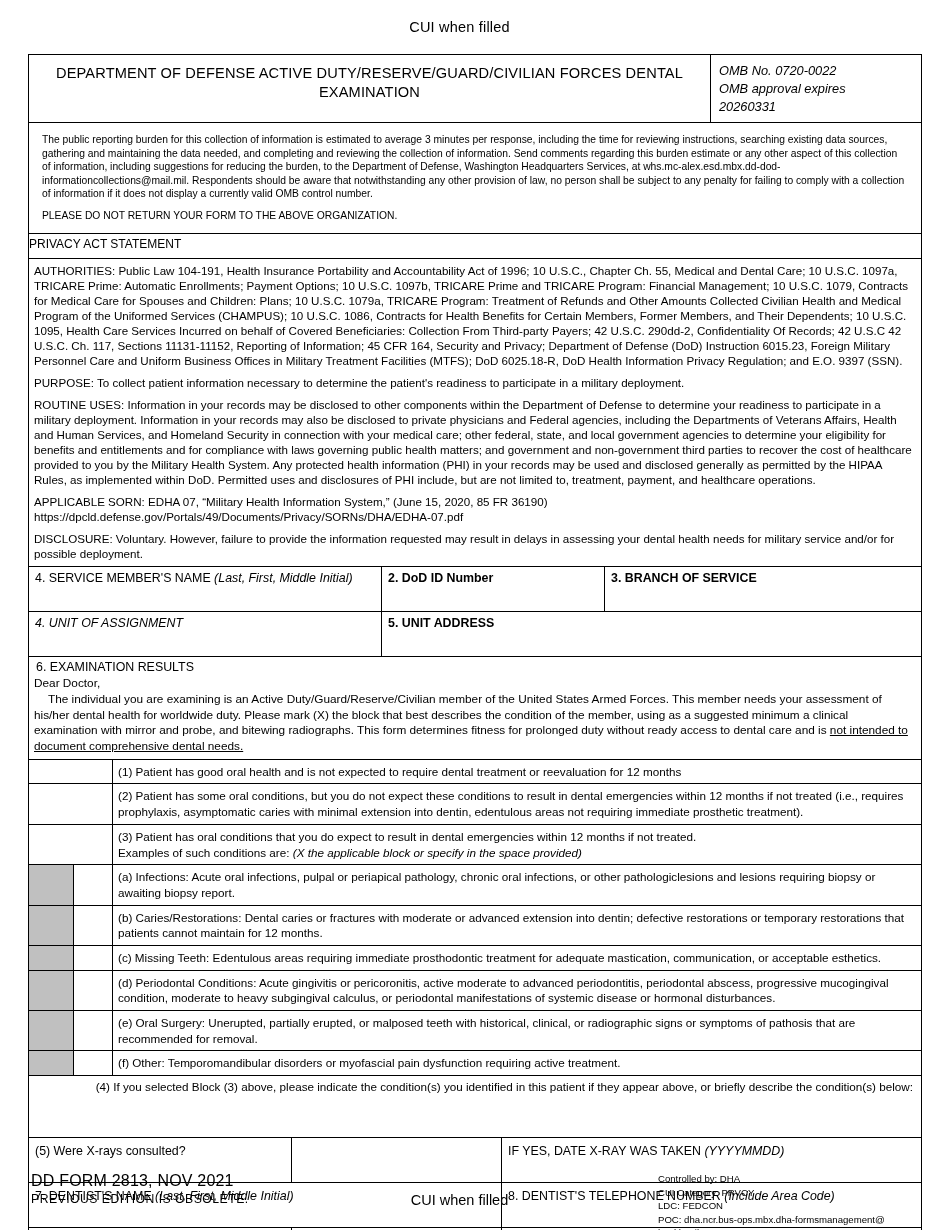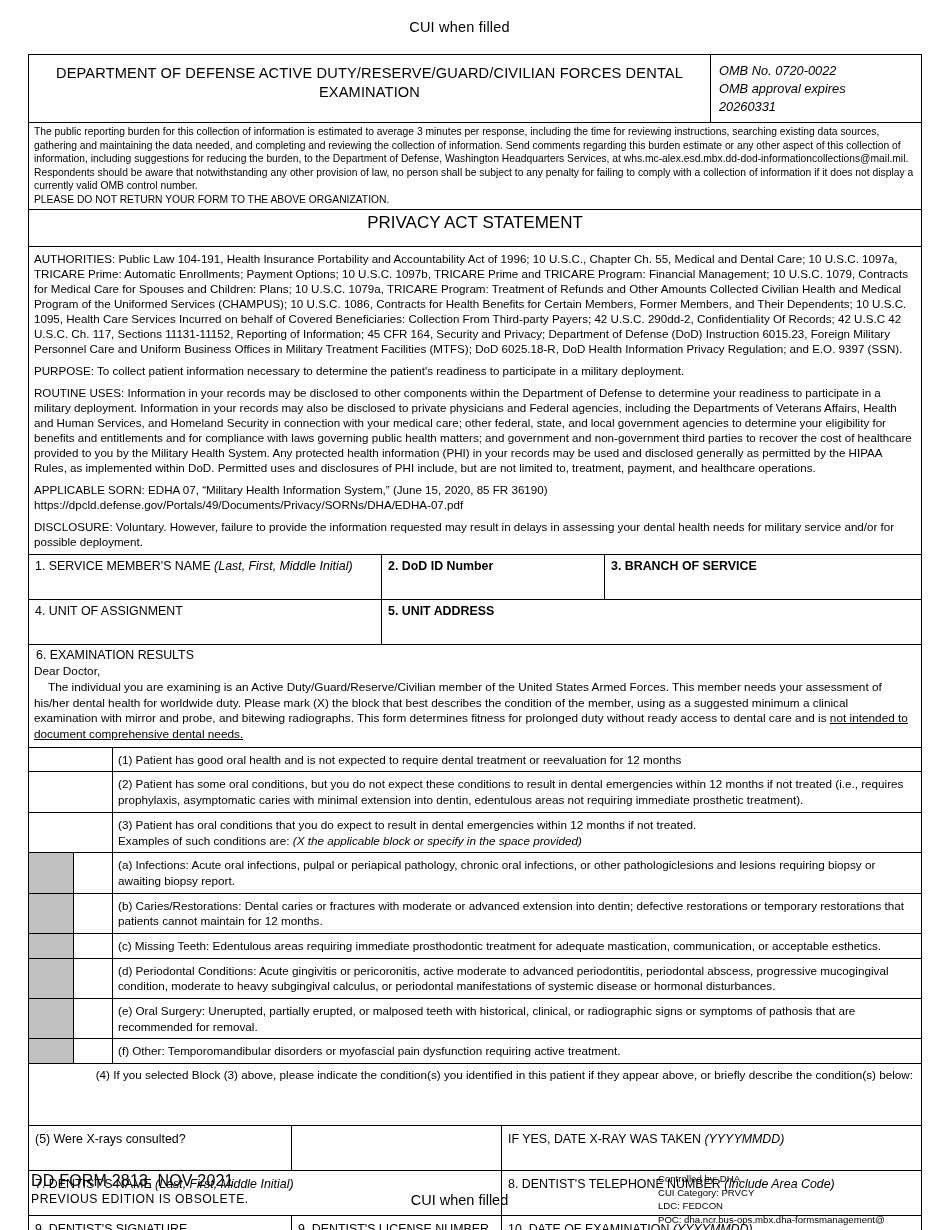--- a/index.html
+++ b/index.html
@@ -64,27 +64,26 @@
   }
 
   
   .burden {
     padding: 2px 6px 3px 5px;
     font-size: 10.3px;
     line-height: 1.31;
     border-bottom: 1.6px solid #000;
     text-align: left;
   }
-  .burden p { margin: 0; }
+  .burden p { margin: 8px; }
 
   
   .pa-title {
-    text-align: center;
-    font-size: 17px;
-    padding: 3px 0 13px 0;
+    font-size: 12px;
+    padding: 3px 0 7px 0;
     border-bottom: 1.6px solid #000;
   }
   .pa-body {
     padding: 4px 8px 5px 5px;
     border-bottom: 1.6px solid #000;
   }
   .pa-body p {
     margin: 0 0 7px 0;
     font-size: 11.6px;
     line-height: 1.295;
@@ -100,21 +99,21 @@
     font-size: 12.4px;
     line-height: 1.25;
     min-height: 44px;
   }
   .cell.bl { border-left: 1.6px solid #000; font-weight: bold; }
   .cell i { font-style: italic; }
 
   .c-name   { width: 352px; flex: 0 0 352px; }
   .c-dodid  { width: 223px; flex: 0 0 223px; }
   .c-branch { flex: 1 1 auto; }
-  .c-unit   { width: 352px; flex: 0 0 352px; }
+  .c-unit   { width: 352px; flex: 0 0 352px; font-style: italic; }
   .c-addr   { flex: 1 1 auto; }
 
   
   .exam-head {
     padding: 3px 6px 2px 7px;
     font-size: 12.4px;
   }
   .exam-intro {
     padding: 0 8px 4px 5px;
     font-size: 11.8px;
@@ -243,21 +242,21 @@
     <div class="pa-body">
       <p>AUTHORITIES: Public Law 104-191, Health Insurance Portability and Accountability Act of 1996; 10 U.S.C., Chapter Ch. 55, Medical and Dental Care; 10 U.S.C. 1097a, TRICARE Prime: Automatic Enrollments; Payment Options; 10 U.S.C. 1097b, TRICARE Prime and TRICARE Program: Financial Management; 10 U.S.C. 1079, Contracts for Medical Care for Spouses and Children: Plans; 10 U.S.C. 1079a, TRICARE Program: Treatment of Refunds and Other Amounts Collected Civilian Health and Medical Program of the Uniformed Services (CHAMPUS); 10 U.S.C. 1086, Contracts for Health Benefits for Certain Members, Former Members, and Their Dependents; 10 U.S.C. 1095, Health Care Services Incurred on behalf of Covered Beneficiaries: Collection From Third-party Payers; 42 U.S.C. 290dd-2, Confidentiality Of Records; 42 U.S.C 42 U.S.C. Ch. 117, Sections 11131-11152, Reporting of Information; 45 CFR 164, Security and Privacy; Department of Defense (DoD) Instruction 6015.23, Foreign Military Personnel Care and Uniform Business Offices in Military Treatment Facilities (MTFS); DoD 6025.18-R, DoD Health Information Privacy Regulation; and E.O. 9397 (SSN).</p>
       <p>PURPOSE: To collect patient information necessary to determine the patient's readiness to participate in a military deployment.</p>
       <p>ROUTINE USES: Information in your records may be disclosed to other components within the Department of Defense to determine your readiness to participate in a military deployment. Information in your records may also be disclosed to private physicians and Federal agencies, including the Departments of Veterans Affairs, Health and Human Services, and Homeland Security in connection with your medical care; other federal, state, and local government agencies to determine your eligibility for benefits and entitlements and for compliance with laws governing public health matters; and government and non-government third parties to recover the cost of healthcare provided to you by the Military Health System. Any protected health information (PHI) in your records may be used and disclosed generally as permitted by the HIPAA Rules, as implemented within DoD.  Permitted uses and disclosures of PHI include, but are not limited to, treatment, payment, and healthcare operations.</p>
       <p>APPLICABLE SORN: EDHA 07, “Military Health Information System,” (June 15, 2020, 85 FR 36190) https://dpcld.defense.gov/Portals/49/Documents/Privacy/SORNs/DHA/EDHA-07.pdf</p>
       <p>DISCLOSURE: Voluntary. However, failure to provide the information requested may result in delays in assessing your dental health needs for military service and/or for possible deployment.</p>
     </div>
 
     <div class="row brow">
       <div class="cell c-name">
-        <span>1. SERVICE MEMBER'S NAME</span>
+        <span>4. SERVICE MEMBER'S NAME</span>
         <i>(Last, First, Middle Initial)</i>
         <div></div>
       </div>
       <div class="cell c-dodid bl">
         <span>2. DoD ID Number</span>
         <div></div>
       </div>
       <div class="cell c-branch bl">
         <span>3. BRANCH OF SERVICE</span>
         <div></div>

